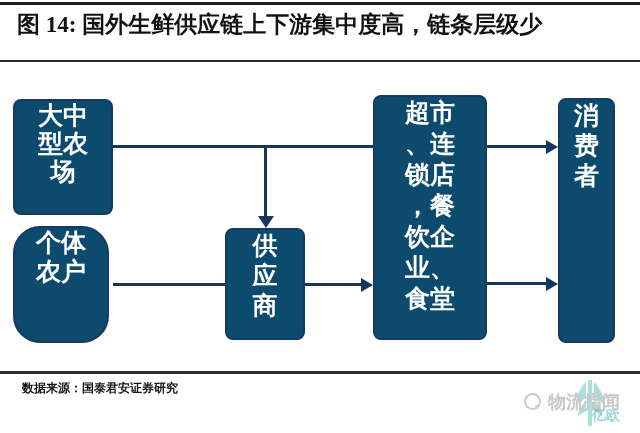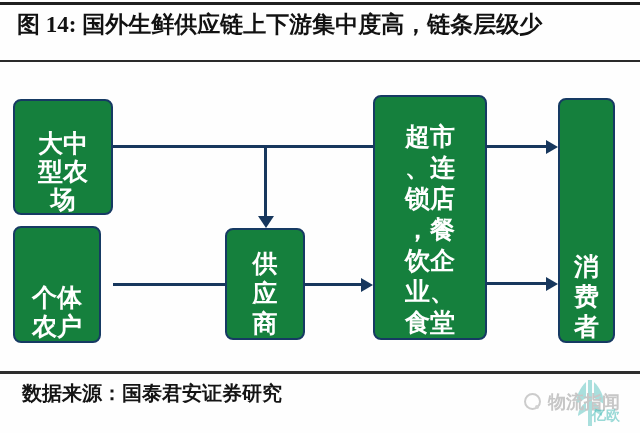--- a/index.html
+++ b/index.html
@@ -11,31 +11,31 @@
   #top-rule{top:2px;height:3px;}
   #title-rule{top:60px;height:2px;background:#2a2a2a;}
   #bottom-rule{top:371px;height:3px;background:#2e2e2e;}
   #fig-title{
     position:absolute;left:17px;top:9px;
     font-family:"Liberation Serif",serif;
     font-size:23px;font-weight:bold;color:#121212;
     white-space:nowrap;letter-spacing:0px;
   }
   .node{
-    position:absolute;background:#15803d;border:2px solid #163a63;
-    border-radius:8px;display:flex;align-items:flex-end;justify-content:center;
+    position:absolute;background:#0c4a6e;border:2px solid #163a63;
+    border-radius:8px;display:flex;align-items:flex-start;justify-content:center;
     box-sizing:border-box;
   }
   .node .label{
     color:#ffffff;font-weight:bold;text-align:center;
     white-space:pre-line;
   }
   #farm-node{left:13px;top:99px;width:100px;height:116px;}
   #farm-node .label{font-size:25px;line-height:28px;}
-  #individual-node{left:13px;top:226px;width:88px;height:117px;}
+  #individual-node{left:13px;top:226px;width:96px;height:117px;border-radius:27px;}
   #individual-node .label{font-size:25px;line-height:29px;}
   #supplier-node{left:225px;top:228px;width:80px;height:112px;}
   #supplier-node .label{font-size:25px;line-height:30px;}
   #retail-node{left:373px;top:95px;width:114px;height:245px;}
   #retail-node .label{font-size:25px;line-height:31px;}
   #consumer-node{left:558px;top:98px;width:57px;height:245px;}
   #consumer-node .label{font-size:25px;line-height:30px;}
   .conn{position:absolute;background:#17375d;}
   .conn.h{height:3px;}
   .conn.v{width:3px;}
@@ -55,21 +55,21 @@
     border-left:8px solid transparent;border-right:8px solid transparent;
     border-top:12px solid #17375d;
   }
   #arrow-supplier{left:258px;top:216px;}
   #arrow-retail{left:361px;top:277.5px;}
   #arrow-consumer-top{left:546px;top:139.5px;}
   #arrow-consumer-bottom{left:546px;top:276.5px;}
   #source-note{
     position:absolute;left:22px;top:380px;
     font-family:"Liberation Serif",serif;
-    font-size:20px;font-weight:600;color:#151515;white-space:nowrap;text-align:right;
+    font-size:12px;font-weight:600;color:#151515;white-space:nowrap;text-align:right;
   }
   #watermark{position:absolute;left:520px;top:376px;width:118px;height:54px;}
   #wm-teal-logo{position:absolute;left:52px;top:2px;opacity:0.42;}
   #wm-circle-icon{
     position:absolute;left:4px;top:17px;width:17px;height:17px;
     border:2px solid #cccccc;border-radius:50%;box-sizing:border-box;
   }
   #wm-circle-icon:after{
     content:"";position:absolute;left:9px;top:10px;width:4px;height:4px;
     background:#d2d2d2;border-radius:50%;

